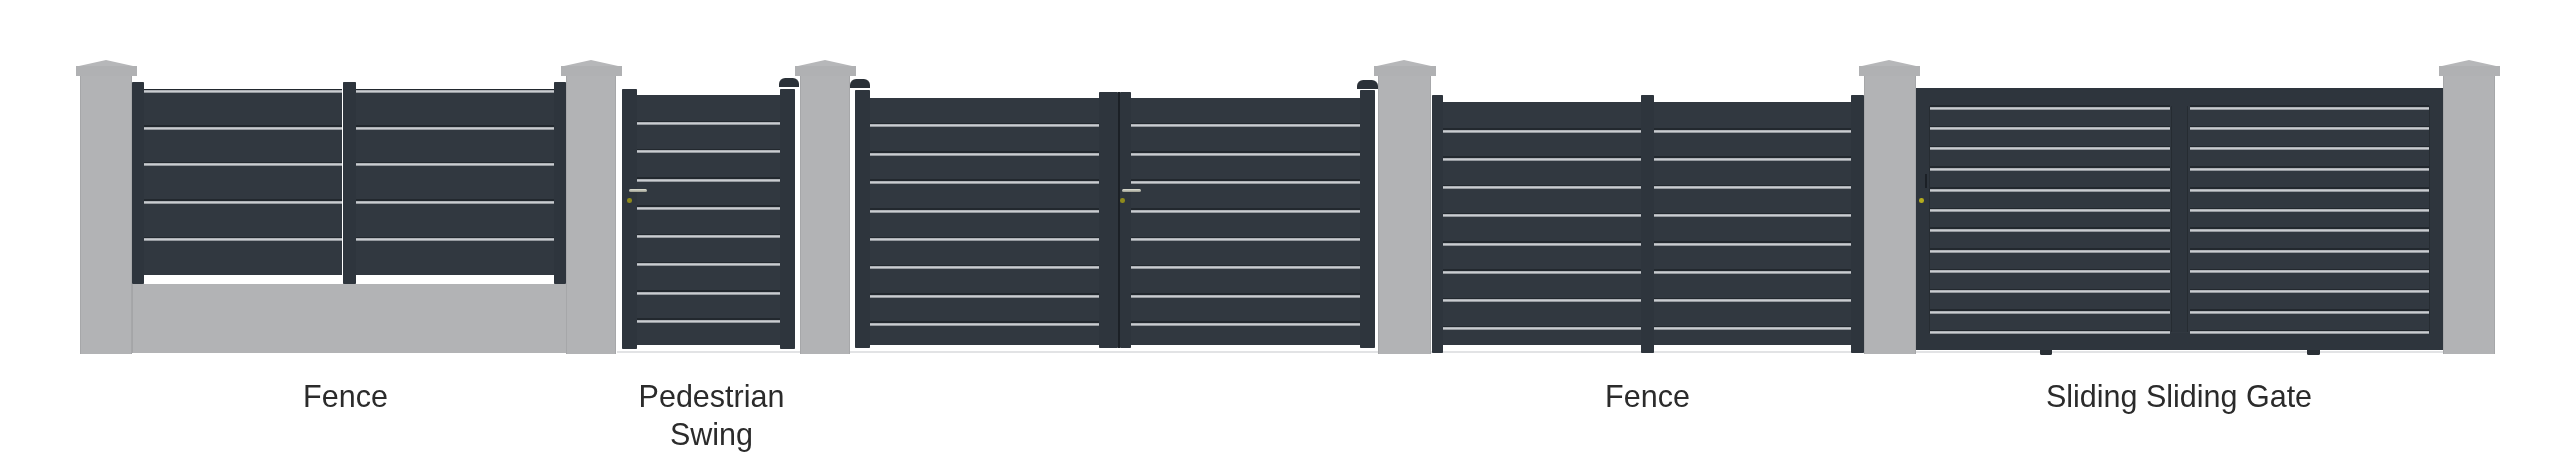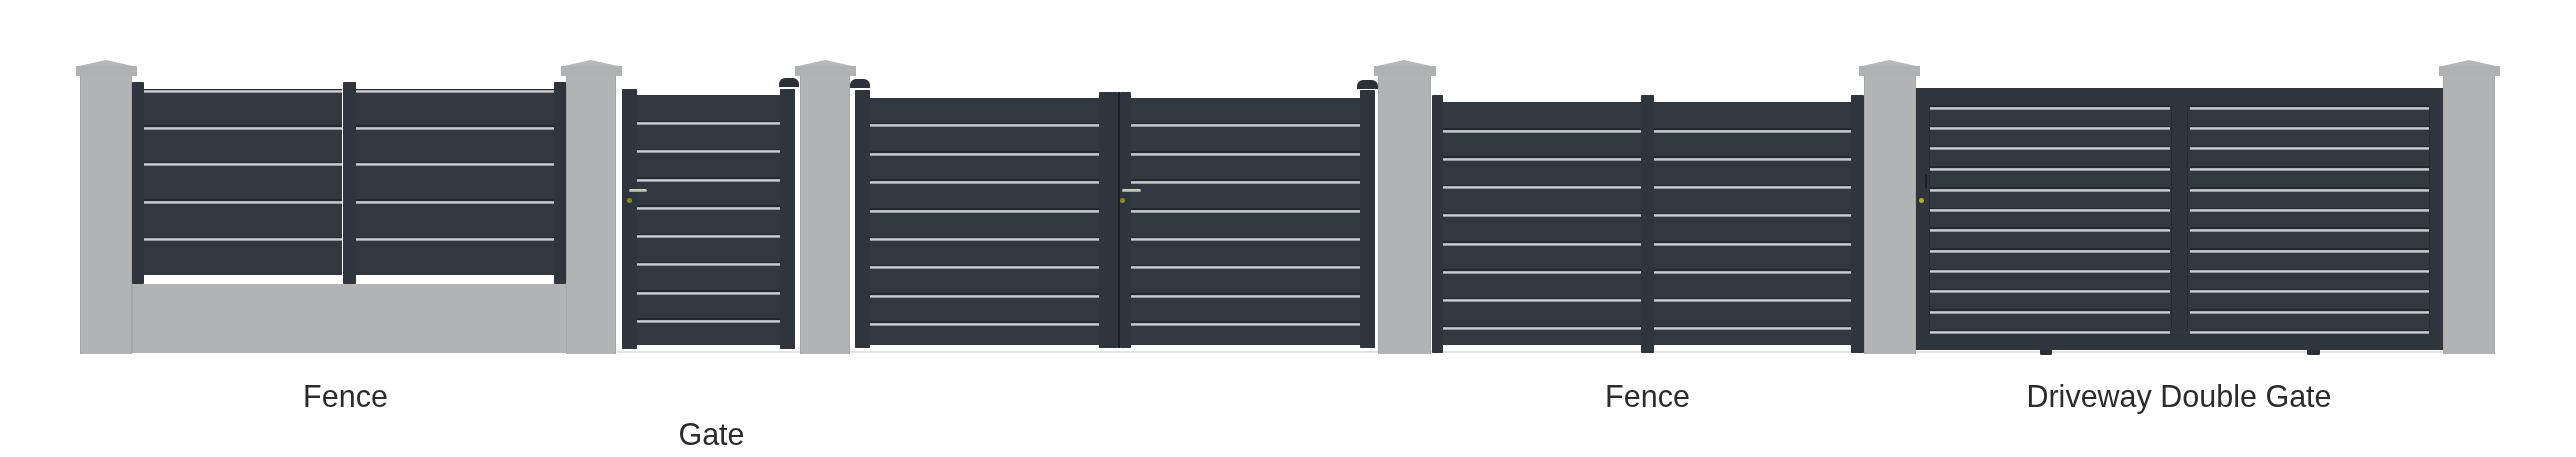--- a/index.html
+++ b/index.html
@@ -266,17 +266,18 @@
     <div class="abs post" style="left:1916px;top:106px;width:13.7px;height:227px;border-right:1.5px solid #262c32;"></div>
     <div class="abs post" style="left:2171px;top:106px;width:17px;height:226px;border-left:1.5px solid #262c32;border-right:1.5px solid #262c32;"></div>
     <div class="abs post" style="left:2429px;top:106px;width:13.7px;height:227px;border-left:1.5px solid #262c32;"></div>
     <div class="abs wheel" style="left:2040px;top:350px;width:12.2px;height:4.6px;"></div>
     <div class="abs wheel" style="left:2307px;top:350px;width:13px;height:4.6px;"></div>
     <div class="abs seam" style="left:1925px;top:174px;width:2.3px;height:13.7px;"></div>
     <div class="abs keyhole" style="left:1919px;top:198px;background:#b5ac1e;"></div>
   </div>
 
   <div class="label" style="left:269px;top:378px;width:153px;">Fence</div>
-  <div class="label" style="left:597px;top:416px;width:229px;">Gate</div>
+  <div class="label" style="left:597px;top:378px;width:229px;">Pedestrian</div>
+  <div class="label" style="left:597px;top:416px;width:229px;">Swing</div>
   <div class="label" style="left:1571px;top:378px;width:153px;">Fence</div>
-  <div class="label" style="left:1988px;top:378px;width:382px;">Driveway Double Gate</div>
+  <div class="label" style="left:1988px;top:378px;width:382px;">Sliding Sliding Gate</div>
 </div>
 
 
 </body></html>

